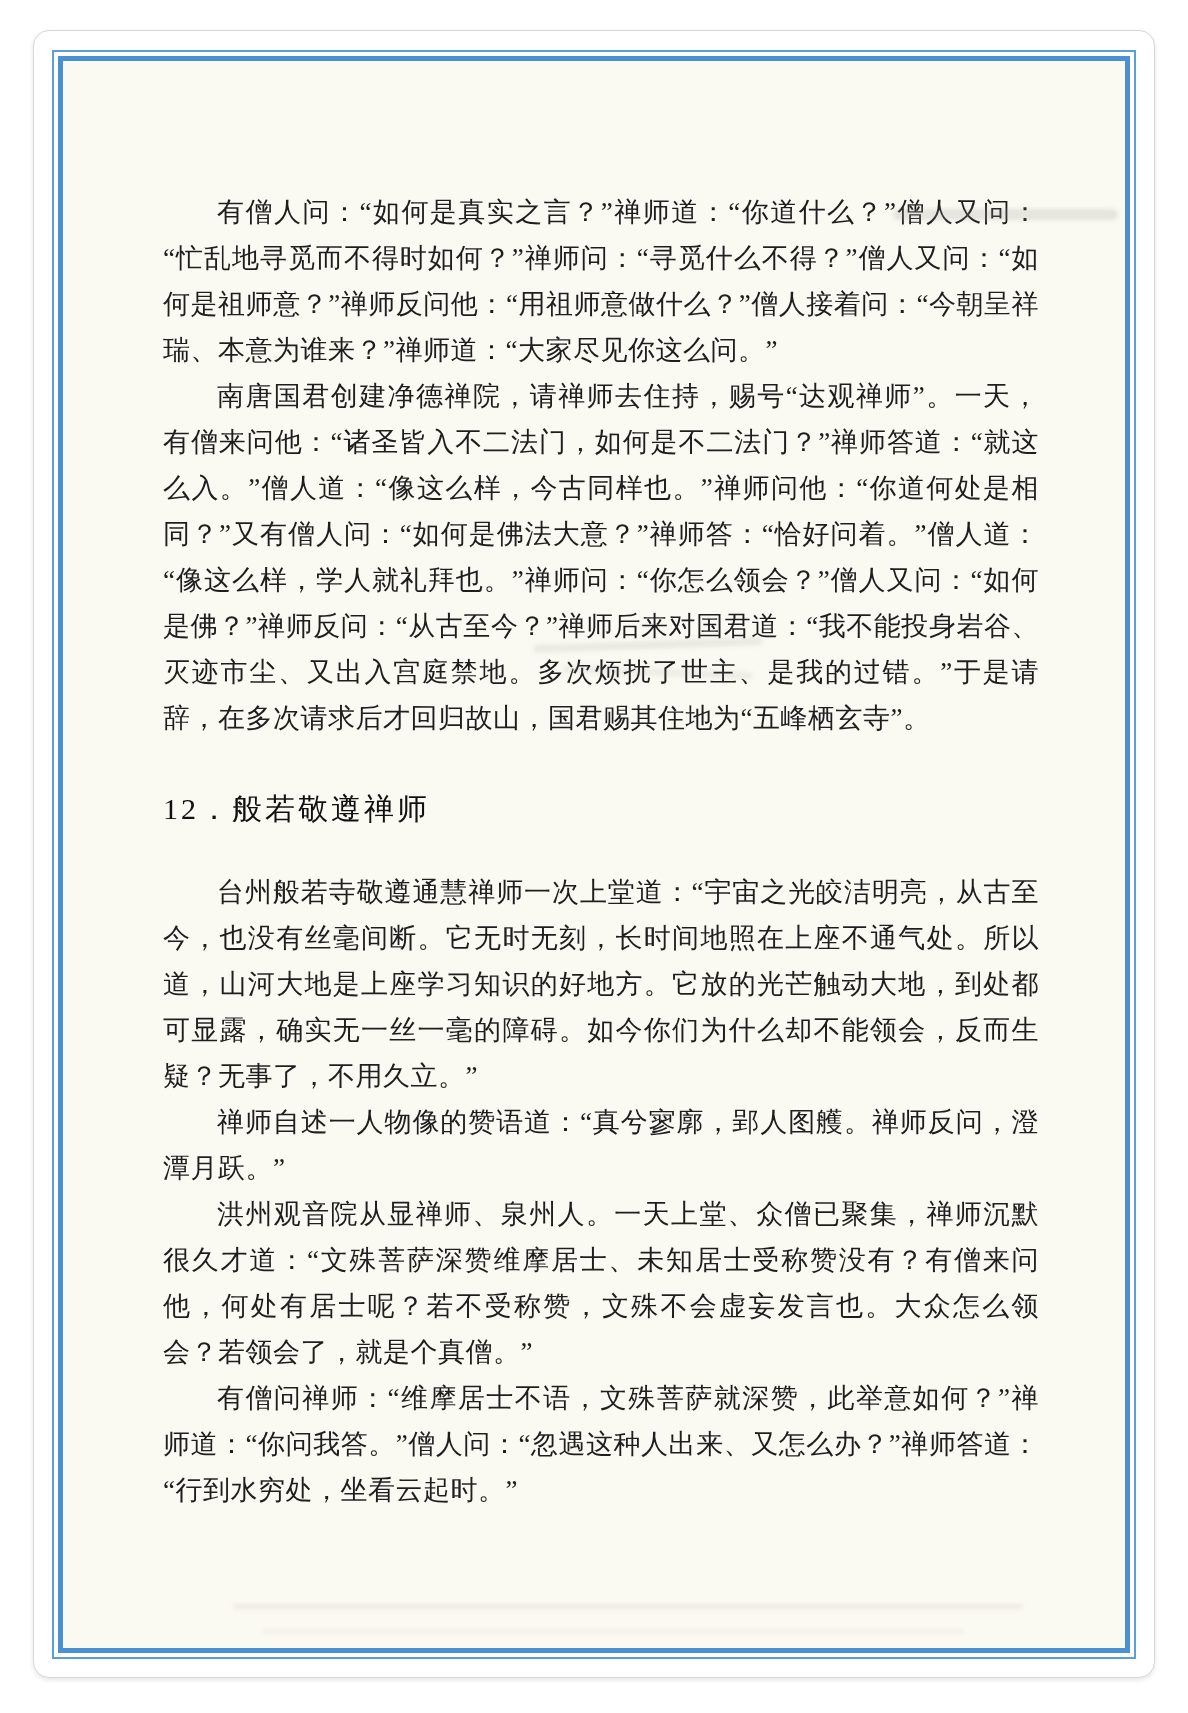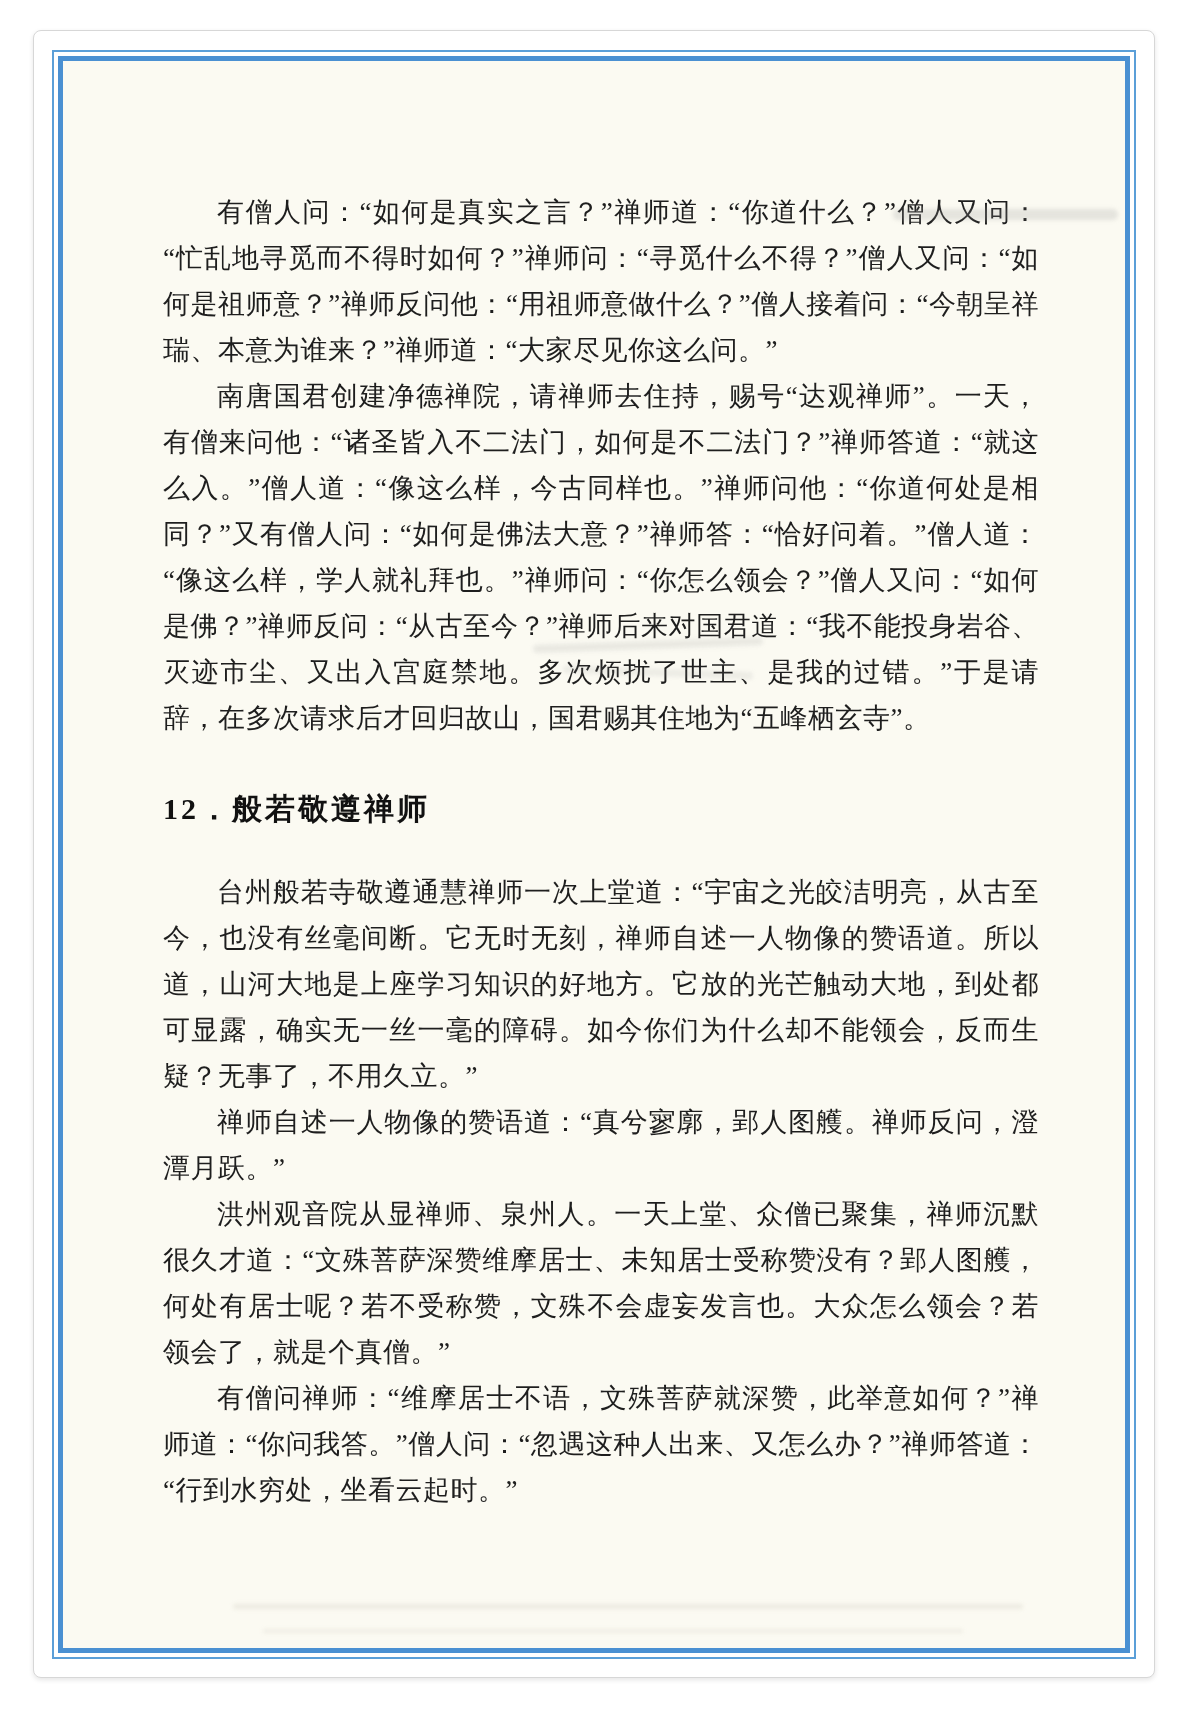--- a/index.html
+++ b/index.html
@@ -16,21 +16,21 @@
     overflow: hidden;
   }
   .page-card {
     position: absolute;
     left: 33px;
     top: 30px;
     width: 1122px;
     height: 1648px;
     background: #ffffff;
     border: 1px solid #d7d7d7;
-    border-radius: 8px;
+    border-radius: 16px;
     box-shadow: 0 2px 5px rgba(0,0,0,0.10);
     box-sizing: border-box;
   }
   .frame-thin {
     position: absolute;
     left: 18px;
     top: 19px;
     right: 18px;
     bottom: 18px;
     border: 2px solid #5b9fd8;
@@ -59,21 +59,21 @@
     line-height: 46px;
     color: #1e1e1e;
     text-align: justify;
     text-indent: 2em;
     letter-spacing: 0.5px;
   }
   .body-text h2 {
     margin: 50px 0 42px 0;
     font-size: 30px;
     line-height: 36px;
-    font-weight: bold;
+    font-weight: normal;
     color: #111111;
     letter-spacing: 3px;
     text-indent: 0;
   }
   
   .artifact {
     position: absolute;
     pointer-events: none;
     filter: blur(2px);
   }
@@ -96,27 +96,27 @@
     <div class="frame-thin">
       <div class="frame-thick">
         <div class="paper-content body-text">
 
           <p>有僧人问：“如何是真实之言？”禅师道：“你道什么？”僧人又问：“忙乱地寻觅而不得时如何？”禅师问：“寻觅什么不得？”僧人又问：“如何是祖师意？”禅师反问他：“用祖师意做什么？”僧人接着问：“今朝呈祥瑞、本意为谁来？”禅师道：“大家尽见你这么问。”</p>
 
           <p>南唐国君创建净德禅院，请禅师去住持，赐号“达观禅师”。一天，有僧来问他：“诸圣皆入不二法门，如何是不二法门？”禅师答道：“就这么入。”僧人道：“像这么样，今古同样也。”禅师问他：“你道何处是相同？”又有僧人问：“如何是佛法大意？”禅师答：“恰好问着。”僧人道：“像这么样，学人就礼拜也。”禅师问：“你怎么领会？”僧人又问：“如何是佛？”禅师反问：“从古至今？”禅师后来对国君道：“我不能投身岩谷、灭迹市尘、又出入宫庭禁地。多次烦扰了世主、是我的过错。”于是请辞，在多次请求后才回归故山，国君赐其住地为“五峰栖玄寺”。</p>
 
           <h2>12．般若敬遵禅师</h2>
 
-          <p>台州般若寺敬遵通慧禅师一次上堂道：“宇宙之光皎洁明亮，从古至今，也没有丝毫间断。它无时无刻，禅师自述一人物像的赞语道。所以道，山河大地是上座学习知识的好地方。它放的光芒触动大地，到处都可显露，确实无一丝一毫的障碍。如今你们为什么却不能领会，反而生疑？无事了，不用久立。”</p>
+          <p>台州般若寺敬遵通慧禅师一次上堂道：“宇宙之光皎洁明亮，从古至今，也没有丝毫间断。它无时无刻，长时间地照在上座不通气处。所以道，山河大地是上座学习知识的好地方。它放的光芒触动大地，到处都可显露，确实无一丝一毫的障碍。如今你们为什么却不能领会，反而生疑？无事了，不用久立。”</p>
 
 
           <p>禅师自述一人物像的赞语道：“真兮寥廓，郢人图艧。禅师反问，澄潭月跃。”</p>
 
 
-          <p>洪州观音院从显禅师、泉州人。一天上堂、众僧已聚集，禅师沉默很久才道：“文殊菩萨深赞维摩居士、未知居士受称赞没有？郢人图艧，何处有居士呢？若不受称赞，文殊不会虚妄发言也。大众怎么领会？若领会了，就是个真僧。”</p>
+          <p>洪州观音院从显禅师、泉州人。一天上堂、众僧已聚集，禅师沉默很久才道：“文殊菩萨深赞维摩居士、未知居士受称赞没有？有僧来问他，何处有居士呢？若不受称赞，文殊不会虚妄发言也。大众怎么领会？若领会了，就是个真僧。”</p>
 
           <p>有僧问禅师：“维摩居士不语，文殊菩萨就深赞，此举意如何？”禅师道：“你问我答。”僧人问：“忽遇这种人出来、又怎么办？”禅师答道：“行到水穷处，坐看云起时。”</p>
 
         </div>
         <div class="artifact a1"></div>
         <div class="artifact a2"></div>
         <div class="artifact a3"></div>
         <div class="artifact a4"></div>
         <div class="artifact a5"></div>
       </div>

